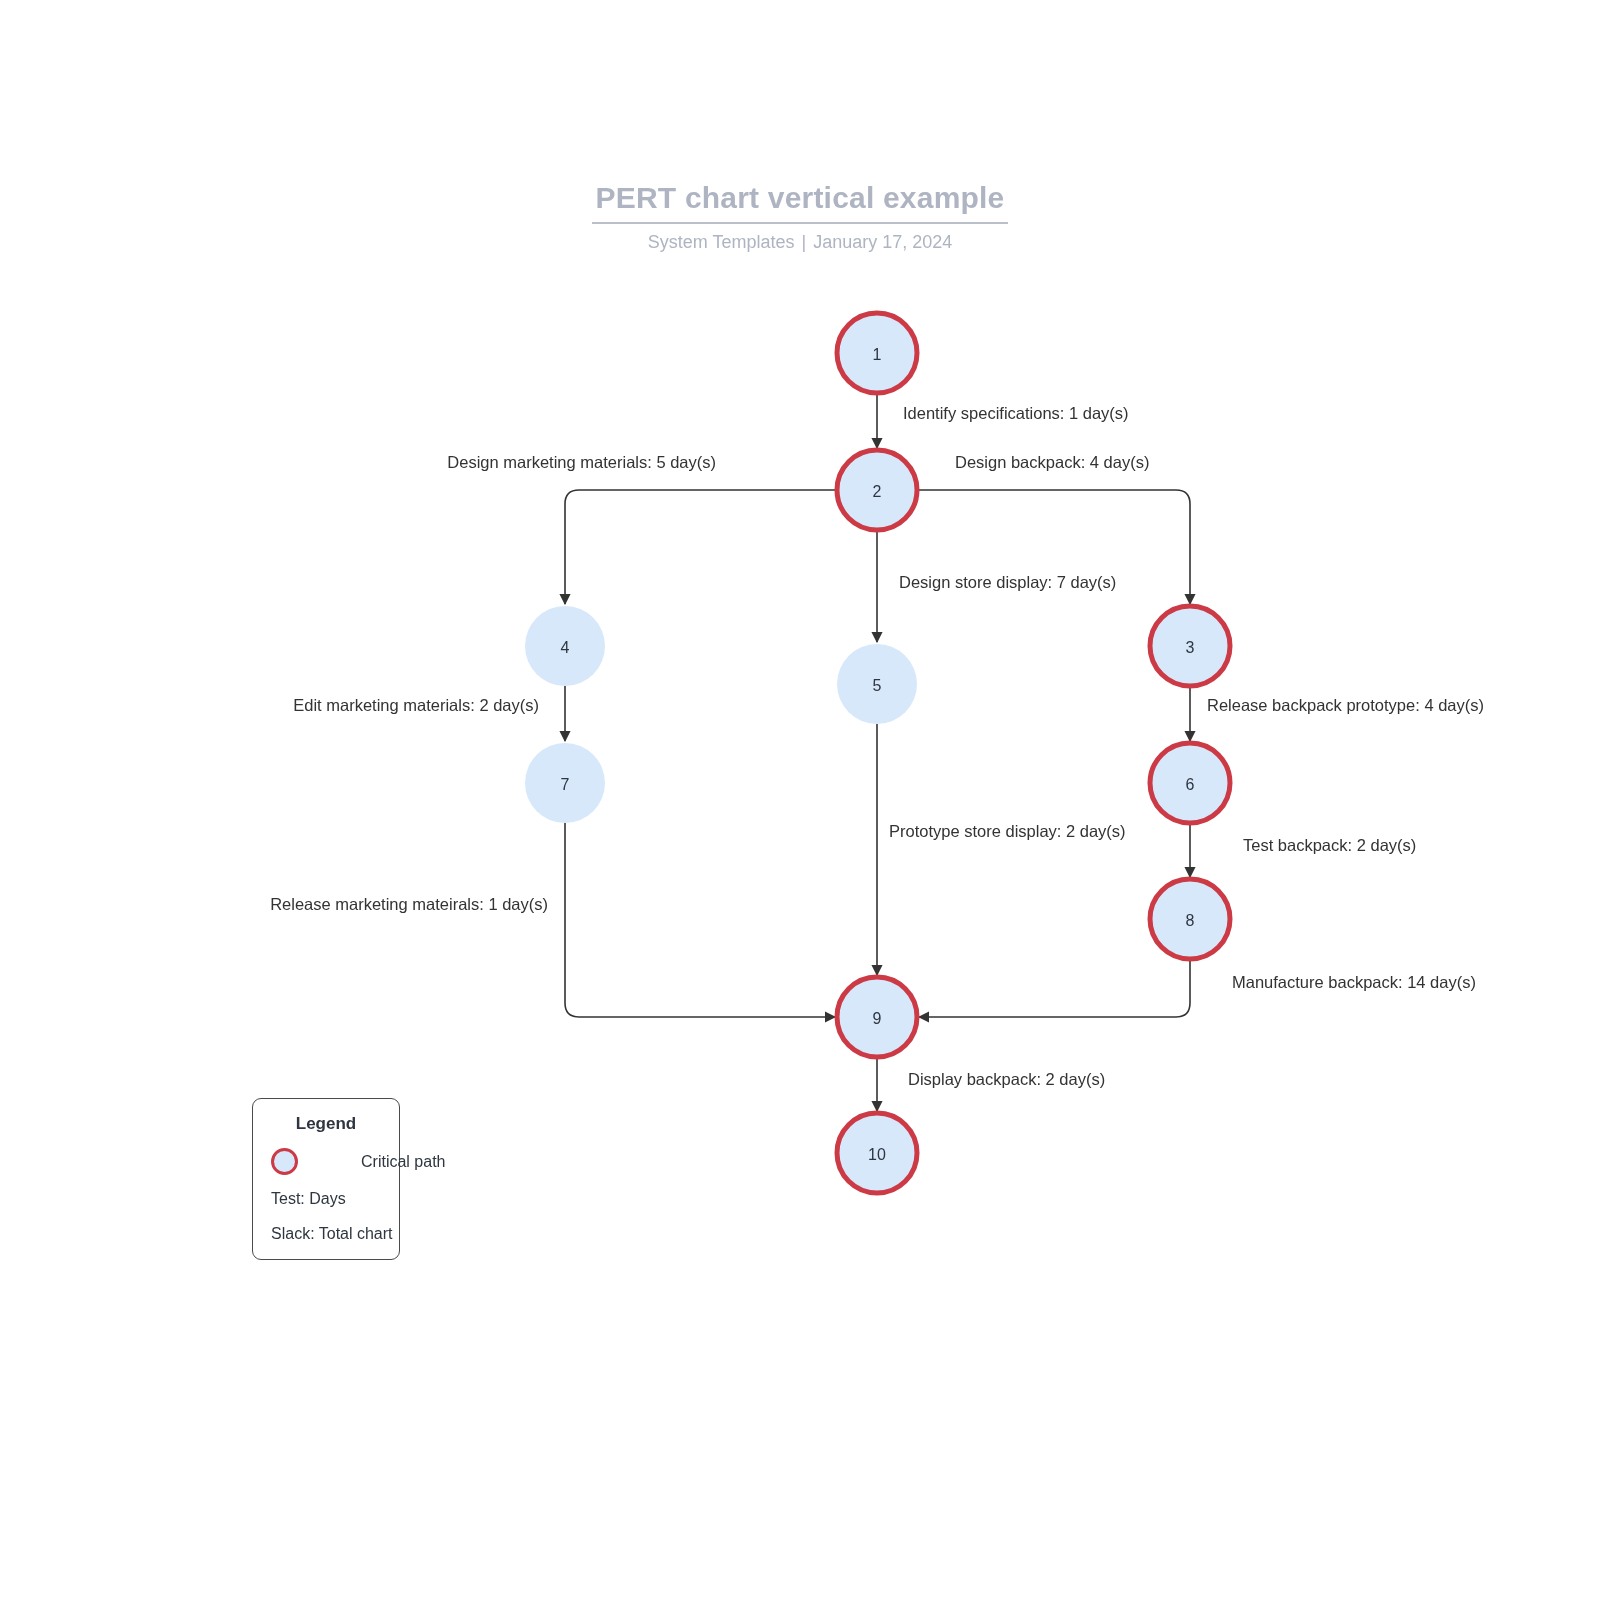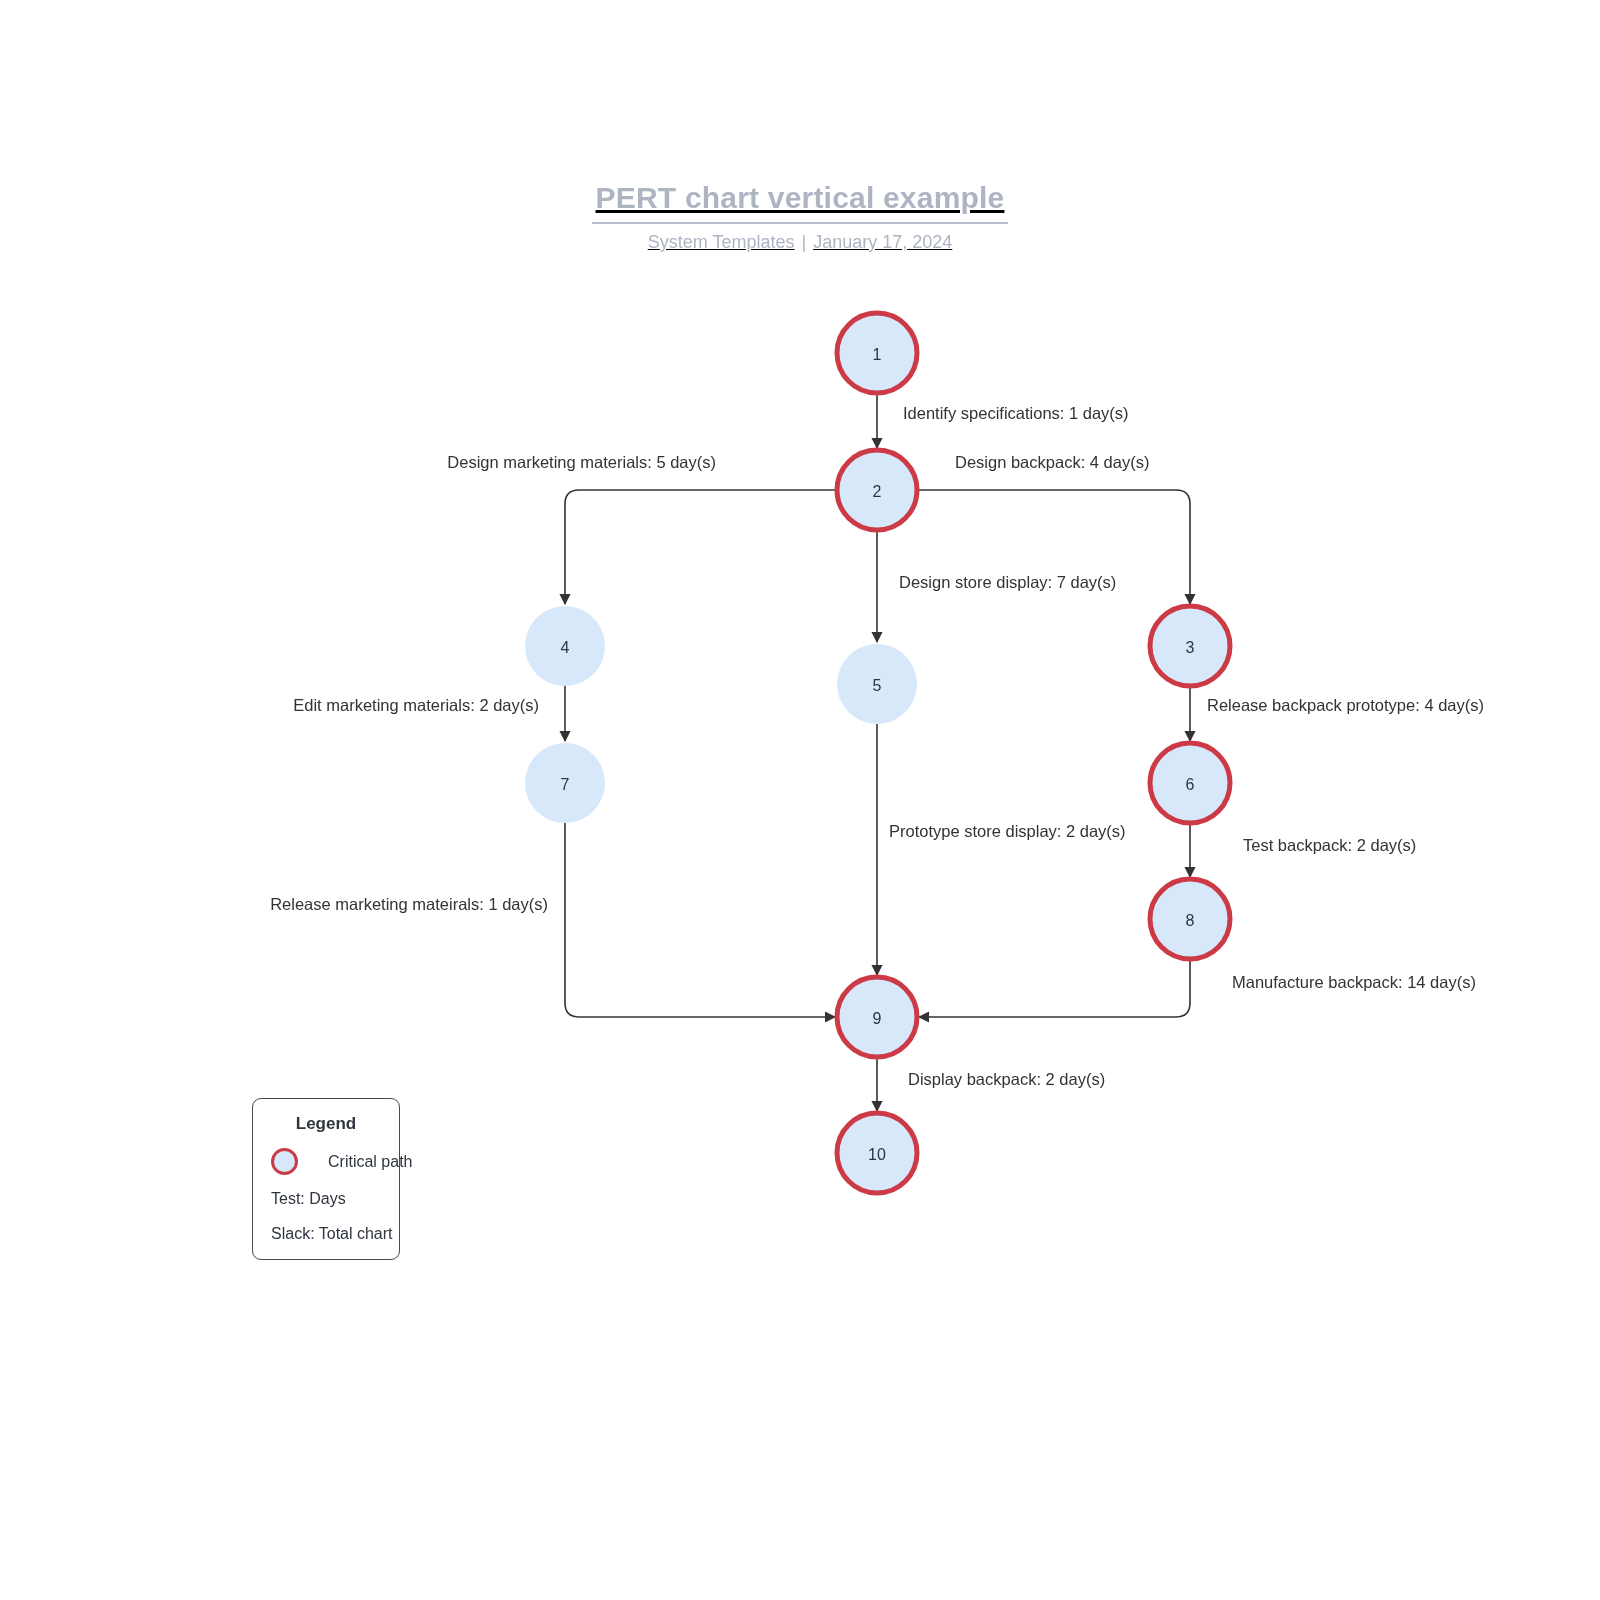--- a/index.html
+++ b/index.html
@@ -26,21 +26,20 @@
   }
 
   
   .header {
     position: absolute;
     left: 0;
     top: 178px;
     width: 1600px;
     text-align: center;
     pointer-events: none;
-    text-decoration: underline;
   }
   .header-title {
     font-size: 30px;
     font-weight: bold;
     color: #aeb4c2;
     letter-spacing: 0.2px;
     line-height: 40px;
   }
   .header-rule {
     width: 416px;
@@ -113,20 +112,21 @@
     color: #2f3640;
     line-height: 22px;
     margin-bottom: 13px;
   }
   .legend-row {
     display: flex;
     align-items: center;
     padding: 0 18px;
     margin-bottom: 13px;
     line-height: 22px;
+    gap: 33px;
   }
   .legend-row:last-child { margin-bottom: 0; }
   .legend-swatch {
     width: 27px;
     height: 27px;
     border-radius: 50%;
     background: #d7e8fb;
     border: 3px solid #cc3a45;
     box-sizing: border-box;
     flex: 0 0 auto;

